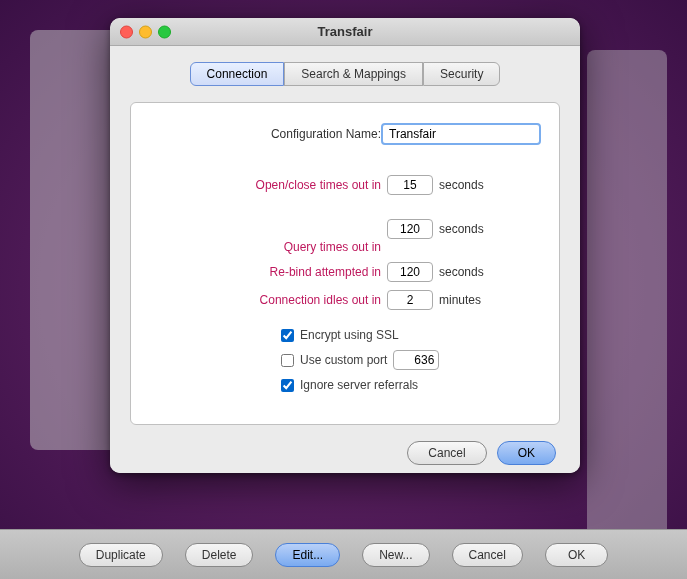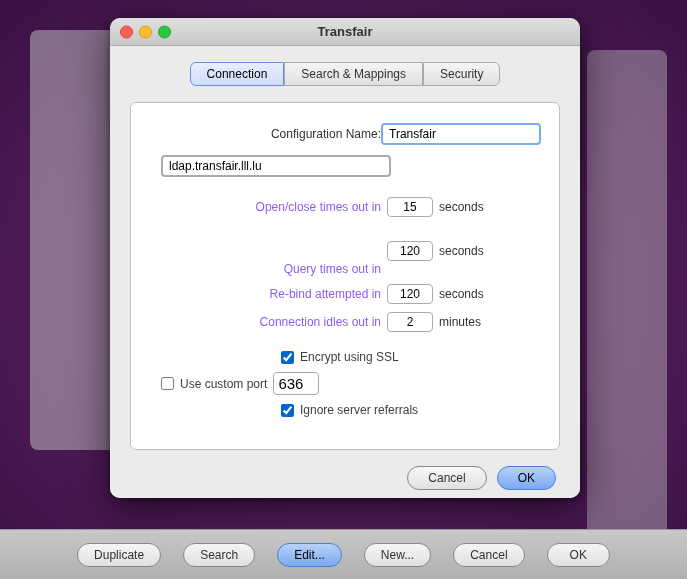--- a/index.html
+++ b/index.html
@@ -170,21 +170,21 @@
 
     .timeout-row {
       display: flex;
       align-items: center;
       margin-bottom: 8px;
     }
 
     .timeout-label {
       text-align: right;
       font-size: 12px;
-      color: #8b5cf6;
+      color: #be185d;
     }
 
     .timeout-input {
       width: 46px;
       border: 1px solid #aaa;
       border-radius: 4px;
       padding: 2px 4px;
       font-size: 12px;
       text-align: center;
       margin: 0 6px;
@@ -210,22 +210,22 @@
     .checkbox-label {
       font-size: 12px;
       color: #404040;
     }
 
     .custom-port-input {
       width: 46px;
       border: 1px solid #aaa;
       border-radius: 4px;
       padding: 2px 4px;
-      font-size: 15px;
-      text-align: left;
+      font-size: 12px;
+      text-align: right;
       margin-left: 6px;
       background: white;
     }
 
     
     .dialog-buttons {
       display: flex;
       justify-content: flex-end;
       gap: 10px;
       padding: 0 4px 4px;
@@ -309,21 +309,20 @@
     </div>
 
     <div class="form-area">
 
       <div class="form-row">
         <div class="form-label" style="width:220px;">Configuration Name:</div>
         <input type="text" class="form-input name-input" value="Transfair" style="">
       </div>
 
       <div class="form-row">
-        <input type="text" class="form-input server-input" value="ldap.transfair.lll.lu" style="">
       </div>
 
       <div class="spacer-row"></div>
 
       <div class="timeout-row">
         <div class="timeout-label" style="width:220px; text-align:right;">Open/close times out in</div>
         <input type="text" class="timeout-input" value="15" style="">
         <span class="timeout-unit">seconds</span>
       </div>
 
@@ -345,21 +344,21 @@
         <span class="timeout-unit">minutes</span>
       </div>
 
       <div class="spacer-row"></div>
 
       <div class="checkbox-row" style="margin-left: 120px;">
         <input type="checkbox" id="ssl-cb" checked="" style="">
         <label class="checkbox-label" for="ssl-cb">Encrypt using SSL</label>
       </div>
 
-      <div class="checkbox-row" style="">
+      <div class="checkbox-row" style="margin-left: 120px;">
         <input type="checkbox" id="port-cb" style="">
         <label class="checkbox-label" for="port-cb">Use custom port</label>
         <input type="text" class="custom-port-input" value="636" style="">
       </div>
 
       <div class="checkbox-row" style="margin-left: 120px;">
         <input type="checkbox" id="ref-cb" checked="" style="">
         <label class="checkbox-label" for="ref-cb">Ignore server referrals</label>
       </div>
 
@@ -368,18 +367,18 @@
     <div class="dialog-buttons">
       <button class="btn">Cancel</button>
       <button class="btn primary">OK</button>
     </div>
 
   </div>
 </div>
 
 <div class="bottom-bar">
   <button class="bottom-btn">Duplicate</button>
-  <button class="bottom-btn">Search</button>
+  <button class="bottom-btn">Delete</button>
   <button class="bottom-btn edit-btn">Edit...</button>
   <button class="bottom-btn">New...</button>
   <button class="bottom-btn">Cancel</button>
   <button class="bottom-btn ok-btn">OK</button>
 </div>
 
 </body></html>

